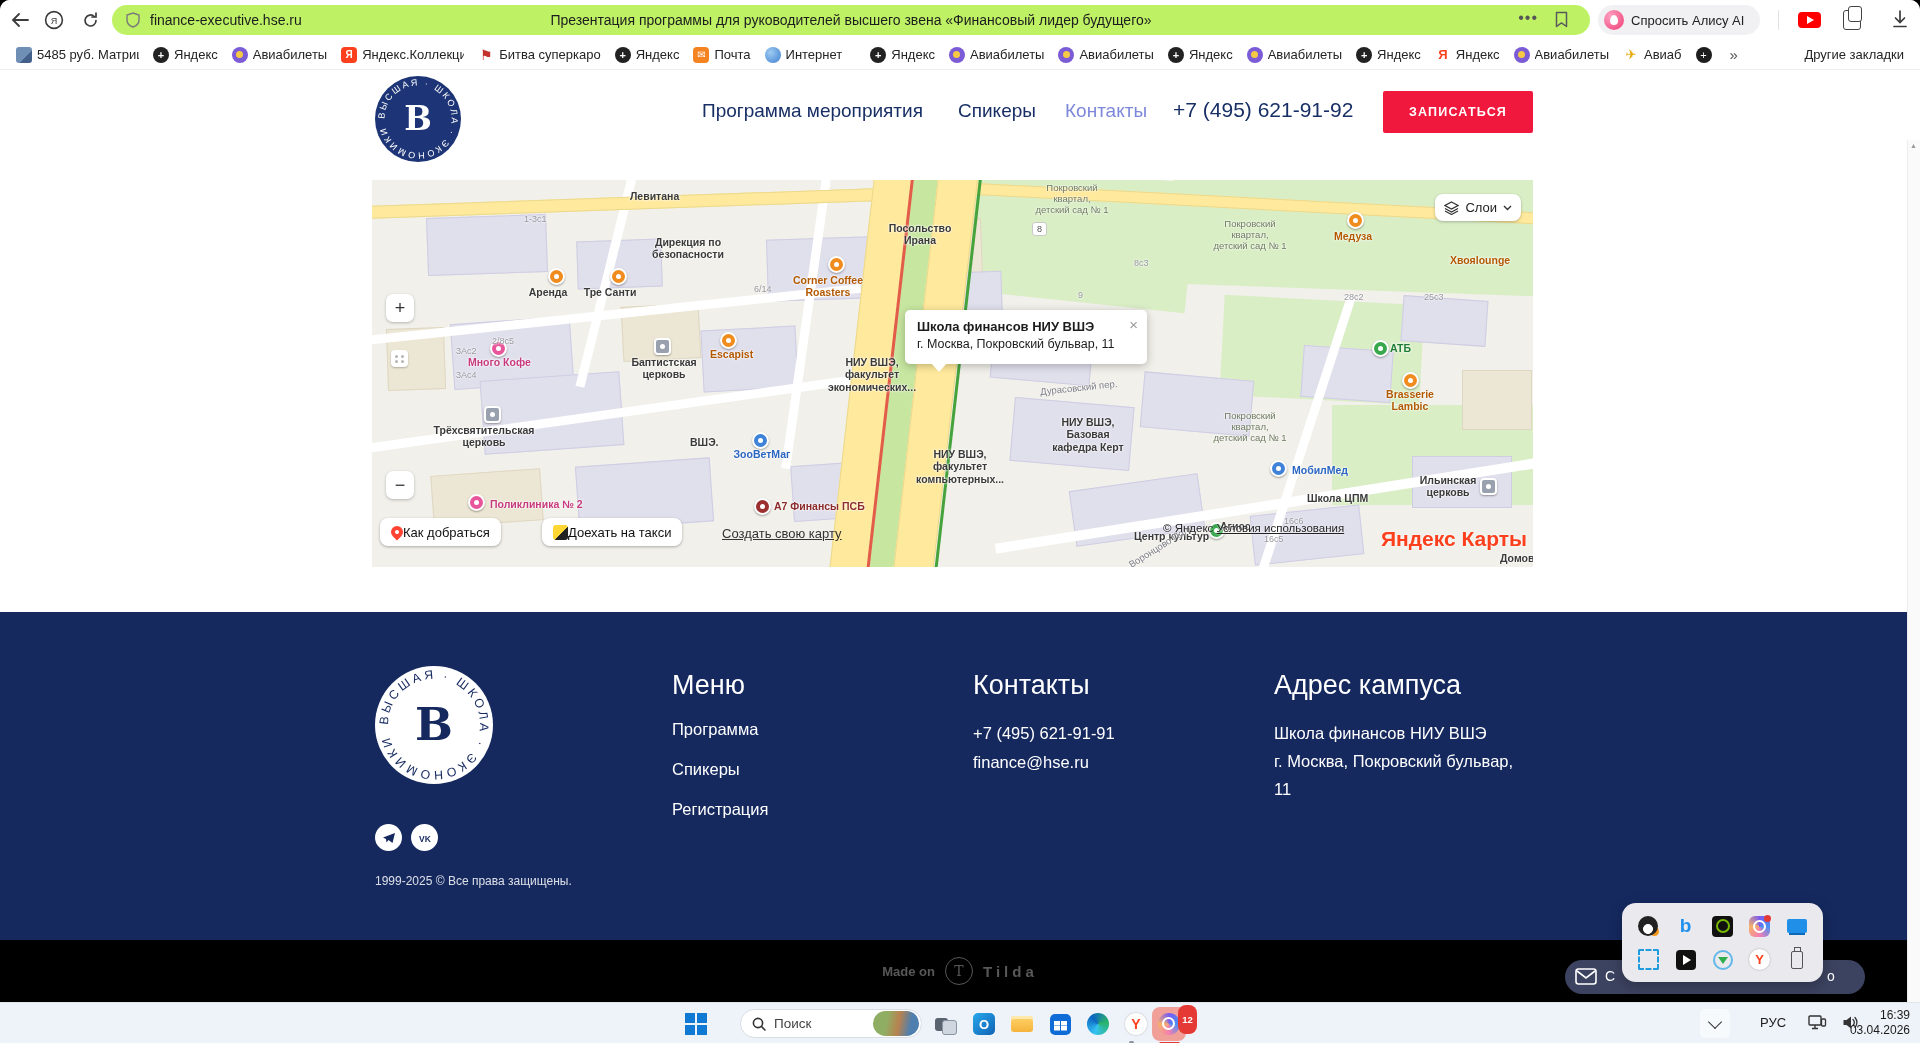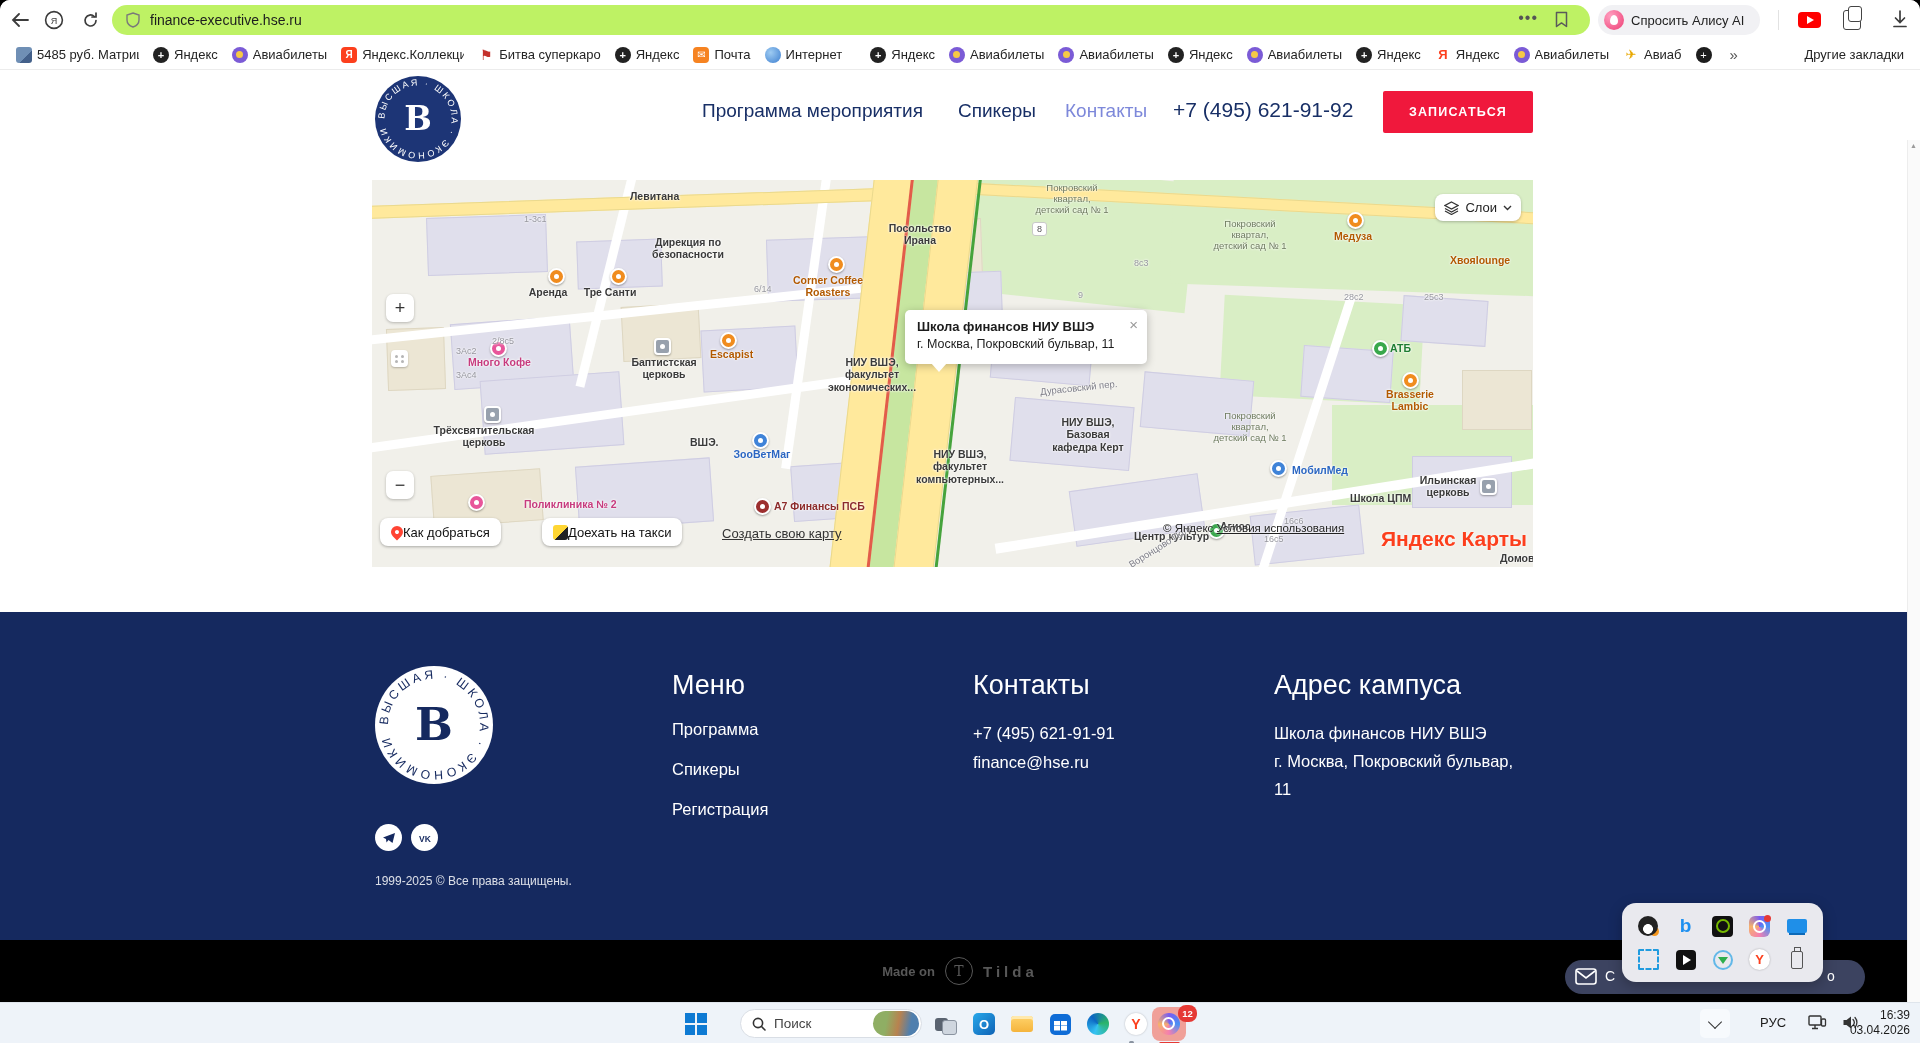--- a/index.html
+++ b/index.html
@@ -162,21 +162,21 @@
   .taskview i+i{margin-left:-6px;margin-top:6px;background:#cfd6df;border:1px solid #8a93a0;}
   .outl{width:22px;height:22px;border-radius:5px;background:linear-gradient(135deg,#28a8ea,#0f62b5);color:#fff;font-weight:700;font-size:13px;display:flex;align-items:center;justify-content:center;}
   .fold{width:22px;height:16px;background:linear-gradient(#ffd36b,#f5b43c);border-radius:3px;box-shadow:inset 0 3px 0 #ffe9ad;}
   .store{width:21px;height:21px;background:#0f6cd6;border-radius:5px;position:relative;}
   .store:after{content:"";position:absolute;left:4px;top:7px;width:13px;height:10px;background:linear-gradient(#fff,#fff) 0 0/6px 4.5px no-repeat,linear-gradient(#fff,#fff) 7px 0/6px 4.5px no-repeat,linear-gradient(#fff,#fff) 0 5.5px/6px 4.5px no-repeat,linear-gradient(#fff,#fff) 7px 5.5px/6px 4.5px no-repeat;}
   .edge{width:22px;height:22px;border-radius:50%;background:conic-gradient(from 200deg,#35c2f2,#0b65c2,#2bb36a,#35c2f2);}
   .ytb{width:22px;height:22px;background:#fff;border-radius:50%;box-shadow:0 0 2px rgba(0,0,0,.25);color:#fc3f1d;font-weight:700;font-size:14px;display:flex;align-items:center;justify-content:center;}
   .ytb-dot{position:absolute;left:1129px;top:38px;width:5px;height:3px;border-radius:2px;background:#8a93a0;}
   .active-app{position:absolute;left:1152px;top:4px;width:34px;height:34px;border-radius:8px;background:#f0a099;display:flex;align-items:center;justify-content:center;}
   .active-app .cam{width:22px;height:22px;border-radius:50%;}
-  .aa-badge{position:absolute;left:1178px;top:2px;min-width:15px;height:17px;border-radius:8px;background:#e53935;color:#fff;font-size:9.5px;font-weight:700;display:flex;align-items:center;justify-content:center;padding:0 2px;z-index:2;}
+  .aa-badge{position:absolute;left:1178px;top:2px;min-width:15px;height:29px;border-radius:8px;background:#e53935;color:#fff;font-size:9.5px;font-weight:700;display:flex;align-items:center;justify-content:center;padding:0 2px;z-index:2;}
   .aa-line{position:absolute;left:1159px;top:39px;width:21px;height:3px;border-radius:2px;background:#e53935;}
   .tray-chev{position:absolute;left:1700px;top:6px;width:30px;height:29px;background:#f7fafd;border-radius:5px;display:flex;align-items:center;justify-content:center;cursor:pointer;}
   .chev-d{width:9px;height:9px;border-right:1.8px solid #333;border-bottom:1.8px solid #333;transform:rotate(45deg);margin-top:-4px;}
   .tray-lang{position:absolute;left:1760px;top:12px;font-size:13px;color:#1b1b1b;cursor:pointer;}
   .tray-net{position:absolute;left:1808px;top:11px;cursor:pointer;}
   .tray-vol{position:absolute;left:1842px;top:12px;cursor:pointer;}
   .tray-clock{position:absolute;right:10px;top:5px;text-align:right;font-size:12px;color:#1b1b1b;line-height:15px;cursor:pointer;}
 </style>
 </head>
 <body>
@@ -202,20 +202,21 @@
             <path d="M14 1v4h-4" stroke="#3c3c3c" stroke-width="1.7" fill="none" stroke-linecap="round"></path>
           </svg>
     </div>
     <div class="omnibox">
       <span class="shield">
         <svg width="14" height="16" viewBox="0 0 14 16">
               <path d="M7 1 13 3v5c0 4-3 6-6 7-3-1-6-3-6-7V3z" stroke="#7a7a7a" stroke-width="1.4" fill="none"></path>
             </svg>
       </span>
       <span class="url">finance-executive.hse.ru</span>
+      <span class="tab-title">Презентация программы для руководителей высшего звена «Финансовый лидер будущего»</span>
       <span class="ob-dots">•••</span>
       <span class="ob-flag">
         <svg width="13" height="17" viewBox="0 0 13 17">
               <path d="M1.5 1.5h10v14l-5-3.6-5 3.6z" stroke="#5a5a5a" stroke-width="1.5" fill="none" stroke-linejoin="round"></path>
             </svg>
       </span>
     </div>
     <div class="alice-pill">
       <span class="alice-ic"></span>
       <span class="alice-lbl">Спросить Алису AI</span>
@@ -401,41 +402,41 @@
             <div class="mlbl num" style="left: 706px; top: 110px;">9</div>
             <div class="mlbl poi-p" style="left: 96px; top: 176px;">Много Кофе</div>
             <div class="mlbl c" style="text-align: center; left: 292px; top: 176px; transform: translateX(-50%);">Баптистская
 церковь</div>
             <div class="mlbl poi-o" style="left: 338px; top: 168px;">Escapist</div>
             <div class="mlbl num" style="left: 120px; top: 156px;">2/8с5</div>
             <div class="mlbl num" style="left: 84px; top: 166px;">3Ас2</div>
             <div class="mlbl num" style="left: 84px; top: 190px;">3Ас4</div>
             <div class="mlbl c" style="text-align: center; left: 112px; top: 244px; transform: translateX(-50%);">Трёхсвятительская
 церковь</div>
-            <div class="mlbl poi-p" style="left: 118px; top: 318px; margin-left: 34px;">Поликлиника № 2</div>
+            <div class="mlbl poi-p" style="left: 118px; top: 318px;">Поликлиника № 2</div>
             <div class="mlbl " style="left: 318px; top: 256px;">ВШЭ.</div>
             <div class="mlbl poi-b c" style="text-align: center; left: 390px; top: 268px; transform: translateX(-50%);">ЗооВетМаг</div>
             <div class="mlbl c" style="text-align: center; left: 500px; top: 176px; transform: translateX(-50%);">НИУ ВШЭ,
 факультет
 экономических...</div>
             <div class="mlbl street" style="left: 668px; top: 202px; transform: rotate(-6deg);">Дурасовский пер.</div>
             <div class="mlbl c" style="text-align: center; left: 716px; top: 236px; transform: translateX(-50%);">НИУ ВШЭ,
 Базовая
 кафедра Керт</div>
             <div class="mlbl c" style="text-align: center; left: 588px; top: 268px; transform: translateX(-50%);">НИУ ВШЭ,
 факультет
 компьютерных...</div>
             <div class="mlbl poi-g" style="left: 1018px; top: 162px;">АТБ</div>
             <div class="mlbl poi-o c" style="text-align: center; left: 1038px; top: 208px; transform: translateX(-50%);">Brasserie
 Lambic</div>
             <div class="mlbl poi-b" style="left: 920px; top: 284px;">МобилМед</div>
             <div class="mlbl " style="left: 848px; top: 340px;">Агиос</div>
             <div class="mlbl c" style="text-align: center; left: 1076px; top: 294px; transform: translateX(-50%);">Ильинская
 церковь</div>
-            <div class="mlbl " style="left: 978px; top: 312px;">Школа ЦПМ</div>
+            <div class="mlbl " style="left: 935px; top: 312px;">Школа ЦПМ</div>
             <div class="mlbl poi-r" style="left: 402px; top: 320px;">А7 Финансы ПСБ</div>
             <div class="mlbl " style="left: 762px; top: 350px;">Центр культур</div>
             <div class="mlbl num" style="left: 892px; top: 354px;">16с5</div>
             <div class="mlbl num" style="left: 912px; top: 336px;">16с6</div>
             <div class="mlbl " style="left: 1128px; top: 372px;">Домовый хр...</div>
             <div class="mlbl street" style="left: 752px; top: 360px; transform: rotate(-32deg);">Воронцово Поле</div>
           </div>
       <div id="map-pois">
             <div class="poi o" style="left: 176px; top: 88px;"></div>
             <div class="poi o" style="left: 238px; top: 88px;"></div>

